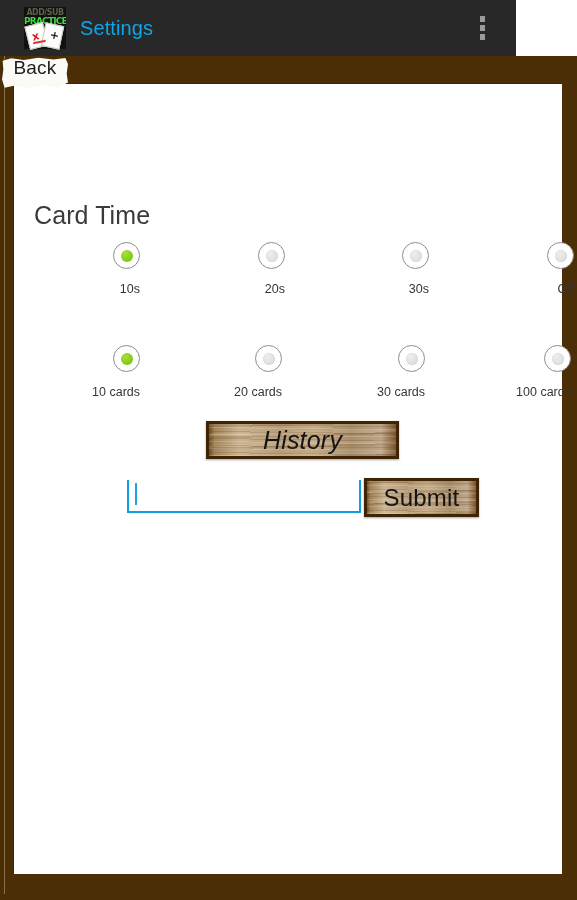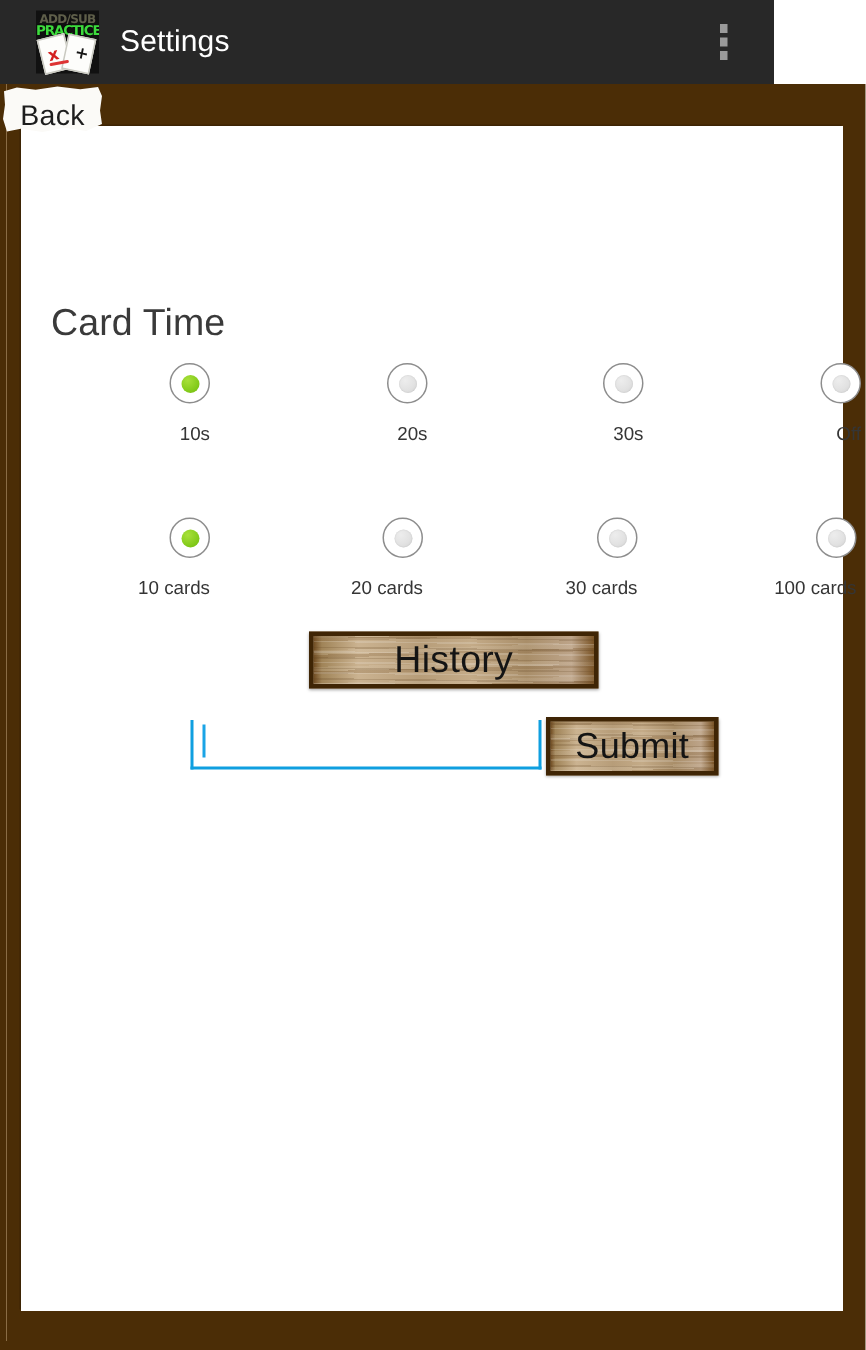--- a/index.html
+++ b/index.html
@@ -65,21 +65,21 @@
     font-family: "DejaVu Sans", sans-serif;
   }
   #app-icon .glyph-x { left: 8px; top: 24px; color: #d32020; transform: rotate(-14deg); }
   #app-icon .glyph-plus { left: 26px; top: 23px; color: #151515; transform: rotate(12deg); }
   #app-icon .scribble {
     position: absolute; left: 9px; top: 34px;
     width: 13px; height: 2px; background: #d33; transform: rotate(-10deg);
     border-radius: 1px;
   }
   #action-bar-title {
-    color: #ffffff;
+    color: #0ea5e9;
     font-size: 20px;
     margin-left: 14px;
     letter-spacing: 0.1px;
   }
   #overflow-menu {
     position: absolute; right: 16px; top: 0;
     height: 56px; width: 36px;
     display: flex; flex-direction: column;
     align-items: center; justify-content: center;
     gap: 3px;
@@ -105,21 +105,21 @@
     width: 548px; height: 790px;
     background: #ffffff;
     box-shadow: -1px -1px 0 0 rgba(0,0,0,0.18);
   }
 
   
   #back-button {
     position: absolute; left: 2px; top: 57px;
     width: 66px; height: 32px;
     background: #fbfaf7;
-    display: flex; align-items: flex-end; justify-content: center;
+    display: flex; align-items: flex-start; justify-content: center;
     cursor: pointer;
     clip-path: polygon(1% 12%, 14% 4%, 33% 9%, 55% 2%, 78% 8%, 96% 3%, 100% 22%,
                        98% 52%, 100% 80%, 84% 95%, 62% 88%, 40% 97%, 18% 90%,
                        4% 96%, 0% 70%, 2% 40%);
     box-shadow: 0 1px 2px rgba(0,0,0,0.35);
   }
   #back-button-label {
     font-size: 19px; color: #1d1d1d; letter-spacing: 0.2px;
   }
 
@@ -199,21 +199,21 @@
       linear-gradient(to right,
         #6e4a20 0%, #a08458 3%, #cbb391 16%, #b79d79 38%,
         #c4ab88 56%, #a98e69 76%, #bda489 92%, #7a5426 100%);
     display: flex; align-items: center; justify-content: center;
     box-shadow: 0 1px 2px rgba(0,0,0,0.35);
   }
   .wood-button-label {
     color: #141414;
     letter-spacing: 0.2px;
   }
-  #history-button { left: 192px; top: 337px; width: 193px; height: 38px; }
+  #history-button { left: 192px; top: 337px; width: 193px; height: 38px; font-style: italic; }
   #history-button .wood-button-label { font-size: 25px; }
   #submit-button { left: 350px; top: 394px; width: 115px; height: 39px; text-align: right; }
   #submit-button .wood-button-label { font-size: 24px; }
 
   
   #answer-input-wrap {
     position: absolute; left: 113px; top: 396px;
     width: 234px; height: 33px;
   }
   #answer-input {

